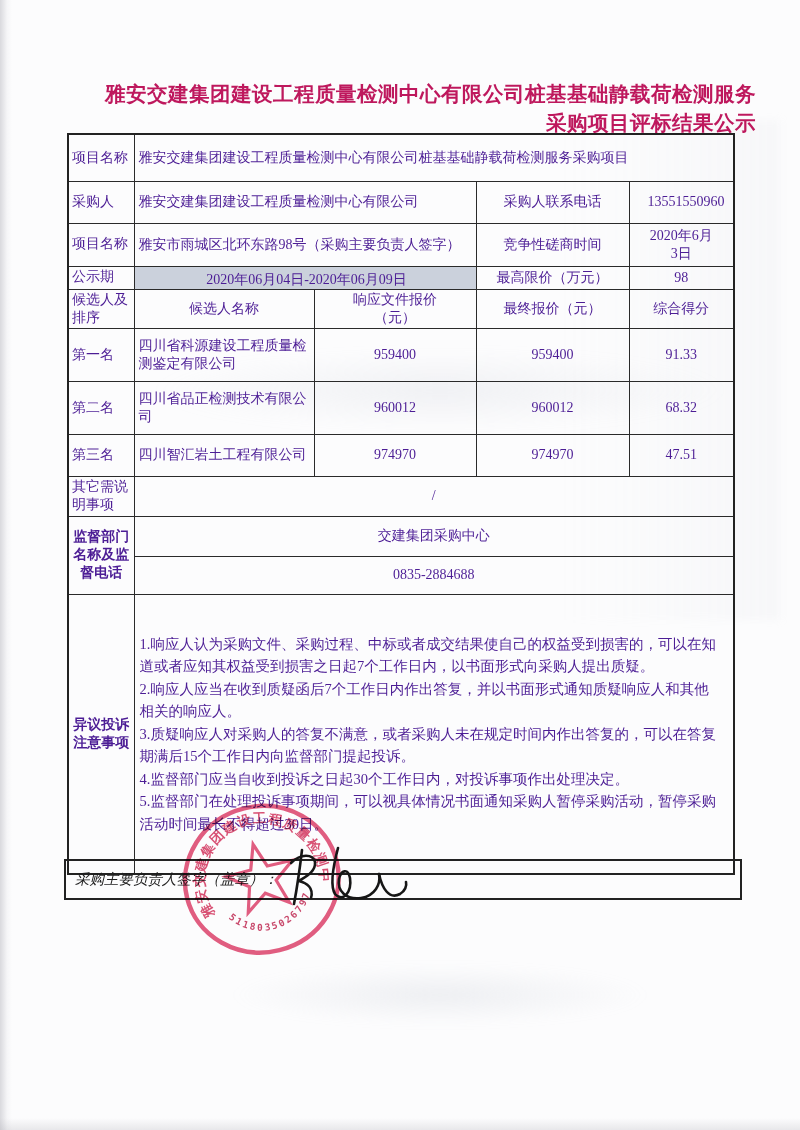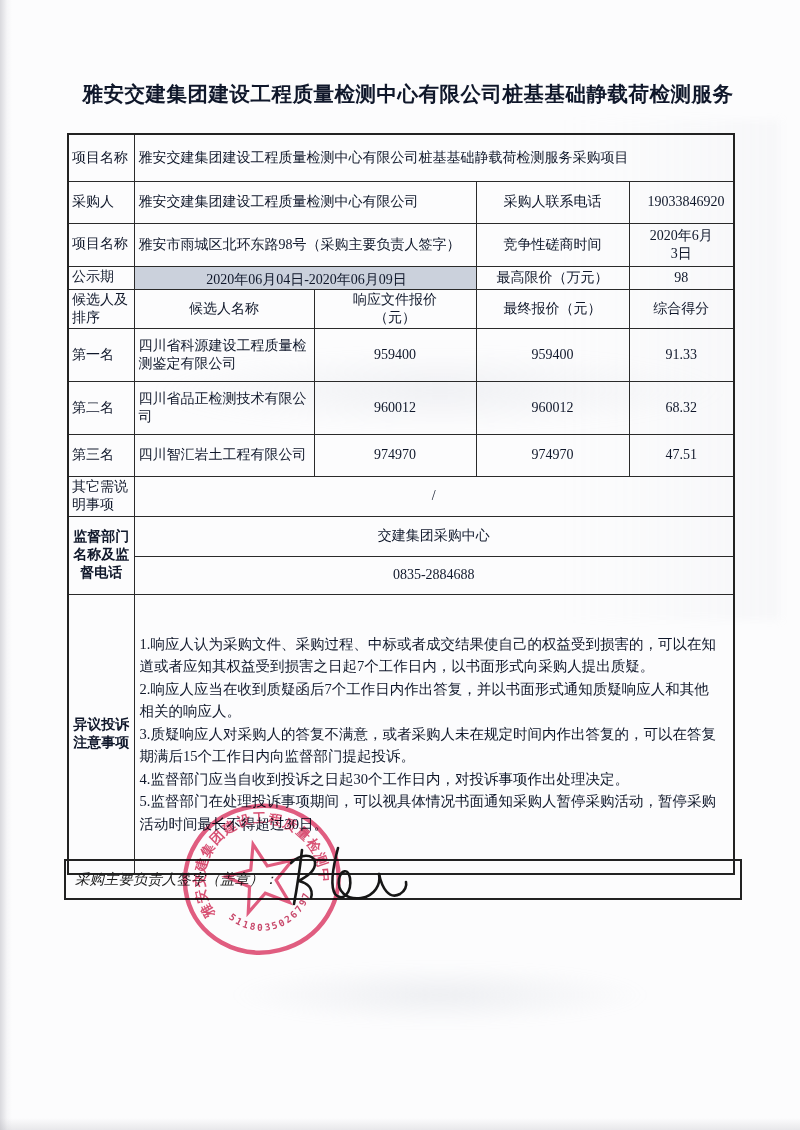--- a/index.html
+++ b/index.html
@@ -31,29 +31,29 @@
     background:radial-gradient(ellipse at center, rgba(190,196,206,.22), transparent 70%);
     filter:blur(5px);
   }
   .smudge3 {
     position:absolute; left:560px; top:120px; width:220px; height:500px;
     background:linear-gradient(to right, transparent, rgba(205,208,215,.10));
     filter:blur(4px);
   }
 
   .doc-title {
-    position:absolute; left:48px; top:80px; width:720px;
-    text-align:center; font-weight:bold; font-size:20.5px;
-    line-height:1.42; letter-spacing:.5px; color:#0f172a;
+    position:absolute; left:36px; top:80px; width:720px;
+    text-align:right; font-weight:bold; font-size:20.5px;
+    line-height:1.42; letter-spacing:.5px; color:#be185d;
   }
 
   table.main {
     position:absolute; left:67px; top:133px; width:666px;
     border-collapse:collapse; table-layout:fixed;
-    font-size:14px; color:#0f172a;
+    font-size:14px; color:#4c1d95;
   }
   table.main td { border:1.6px solid #2a2a2a; vertical-align:middle; overflow:hidden; }
   table.main { border:2px solid #222; }
   td.lab  { text-align:left;  padding:1px 3px; line-height:1.3; }
   td.labc { text-align:center; padding:1px 2px; line-height:1.3;font-weight:bold; }
   td.l    { text-align:left;  padding:8px 4px; }
   td.c    { text-align:center; padding:1px 18px; }
   td.hl   { background:#cbd1dc; text-align:center; padding:4px 0 0 3px; }
   td.notes{ text-align:left; padding:4px 16px 4px 5px; line-height:1.55; font-size:14.5px; vertical-align:middle; }
   .r1{height:47px}.r2{height:42px}.r3{height:43px}.r4{height:21px}.r5{height:34px}
@@ -81,40 +81,41 @@
 <body>
 
 <div class="edge-shadow-left"></div>
 <div class="edge-shadow-bottom"></div>
 <div class="smudge1"></div>
 <div class="smudge2"></div>
 <div class="smudge3"></div>
 
 <div class="doc-title">
   <div>雅安交建集团建设工程质量检测中心有限公司桩基基础静载荷检测服务</div>
+  <div>采购项目评标结果公示</div>
 </div>
 
 <table class="main">
   <colgroup>
     <col style="width:66px">
       <col style="width:180px">
       <col style="width:162px">
     <col style="width:153px">
       <col style="width:105px">
   </colgroup>
   <tbody>
       <tr class="r1">
     <td class="lab">项目名称</td>
     <td class="l" colspan="4">雅安交建集团建设工程质量检测中心有限公司桩基基础静载荷检测服务采购项目</td>
   </tr>
   <tr class="r2">
     <td class="lab">采购人</td>
     <td class="l" colspan="2">雅安交建集团建设工程质量检测中心有限公司</td>
     <td class="c">采购人联系电话</td>
-    <td class="c">19033846920</td>
+    <td class="c">13551550960</td>
   </tr>
   <tr class="r3">
     <td class="lab">项目名称</td>
     <td class="l" colspan="2">雅安市雨城区北环东路98号（采购主要负责人签字）</td>
     <td class="c">竞争性磋商时间</td>
     <td class="c">2020年6月3日</td>
   </tr>
   <tr class="r4">
     <td class="lab">公示期</td>
     <td class="hl" colspan="2">2020年06月04日-2020年06月09日</td>

